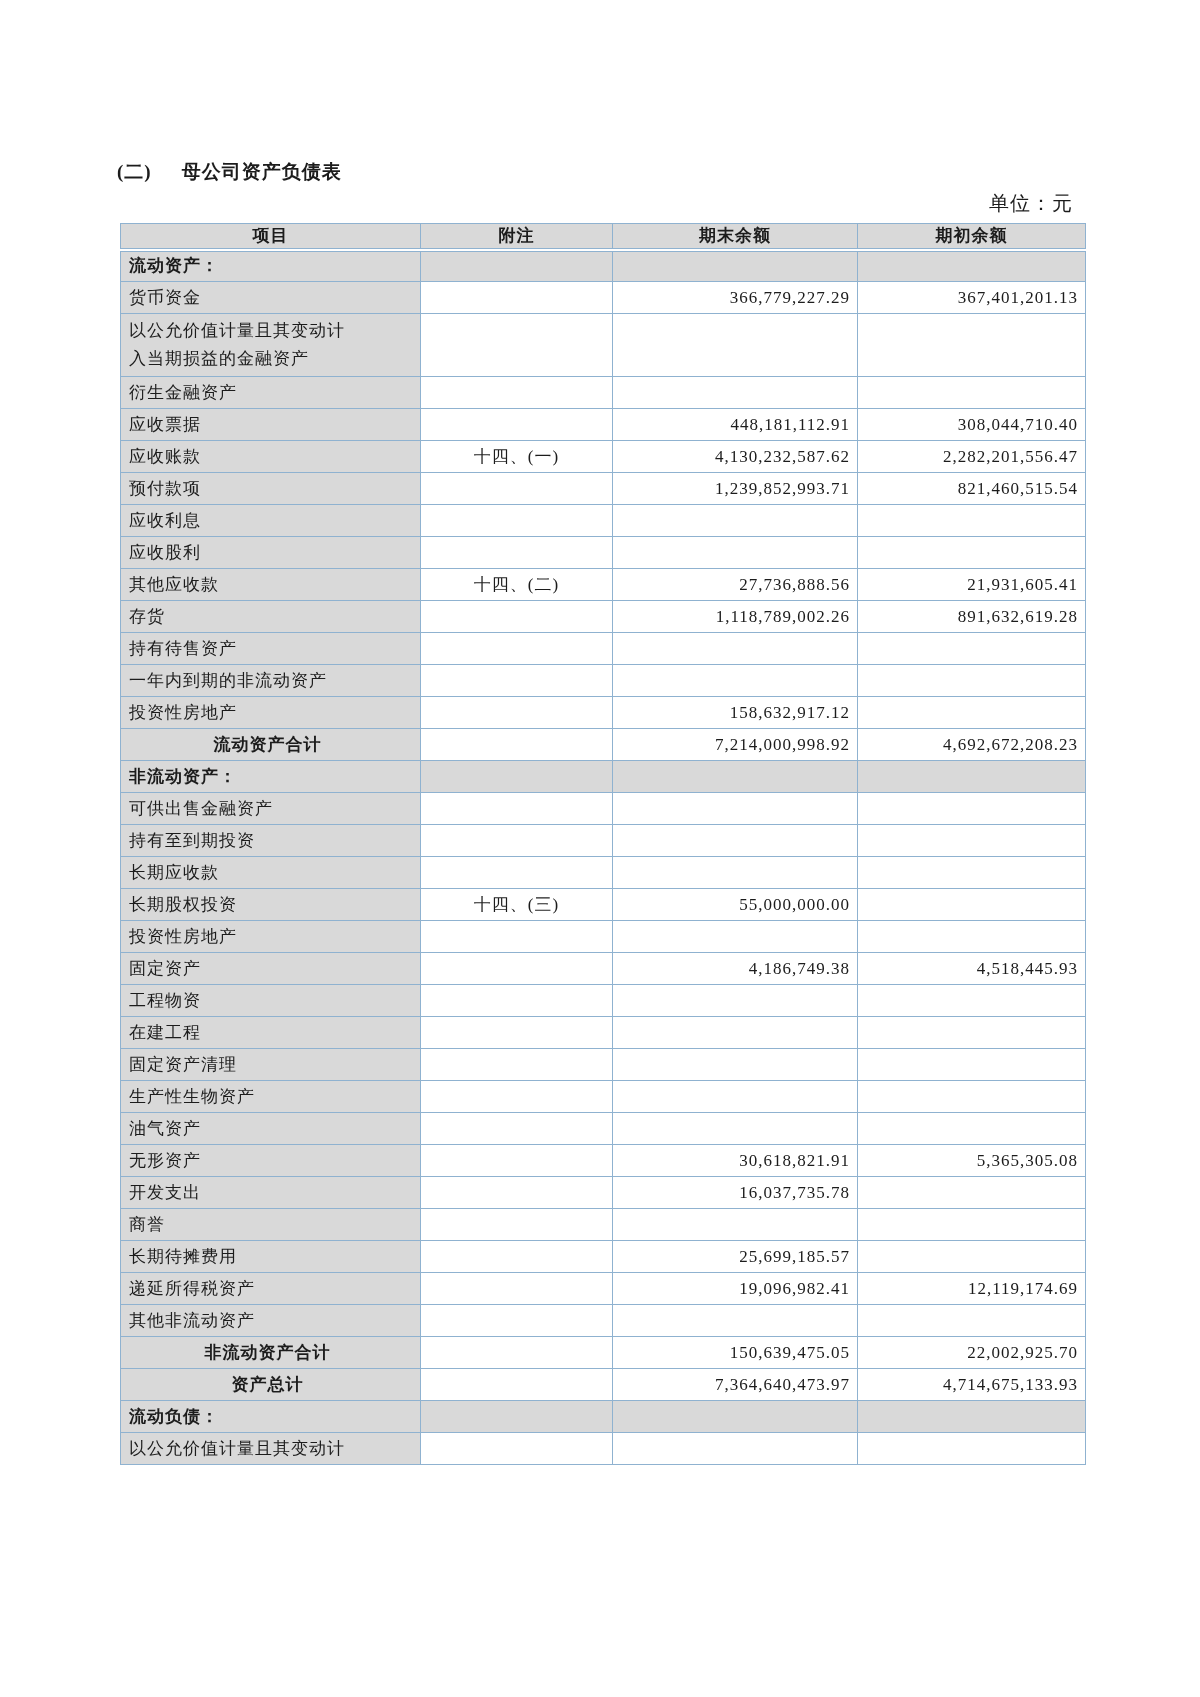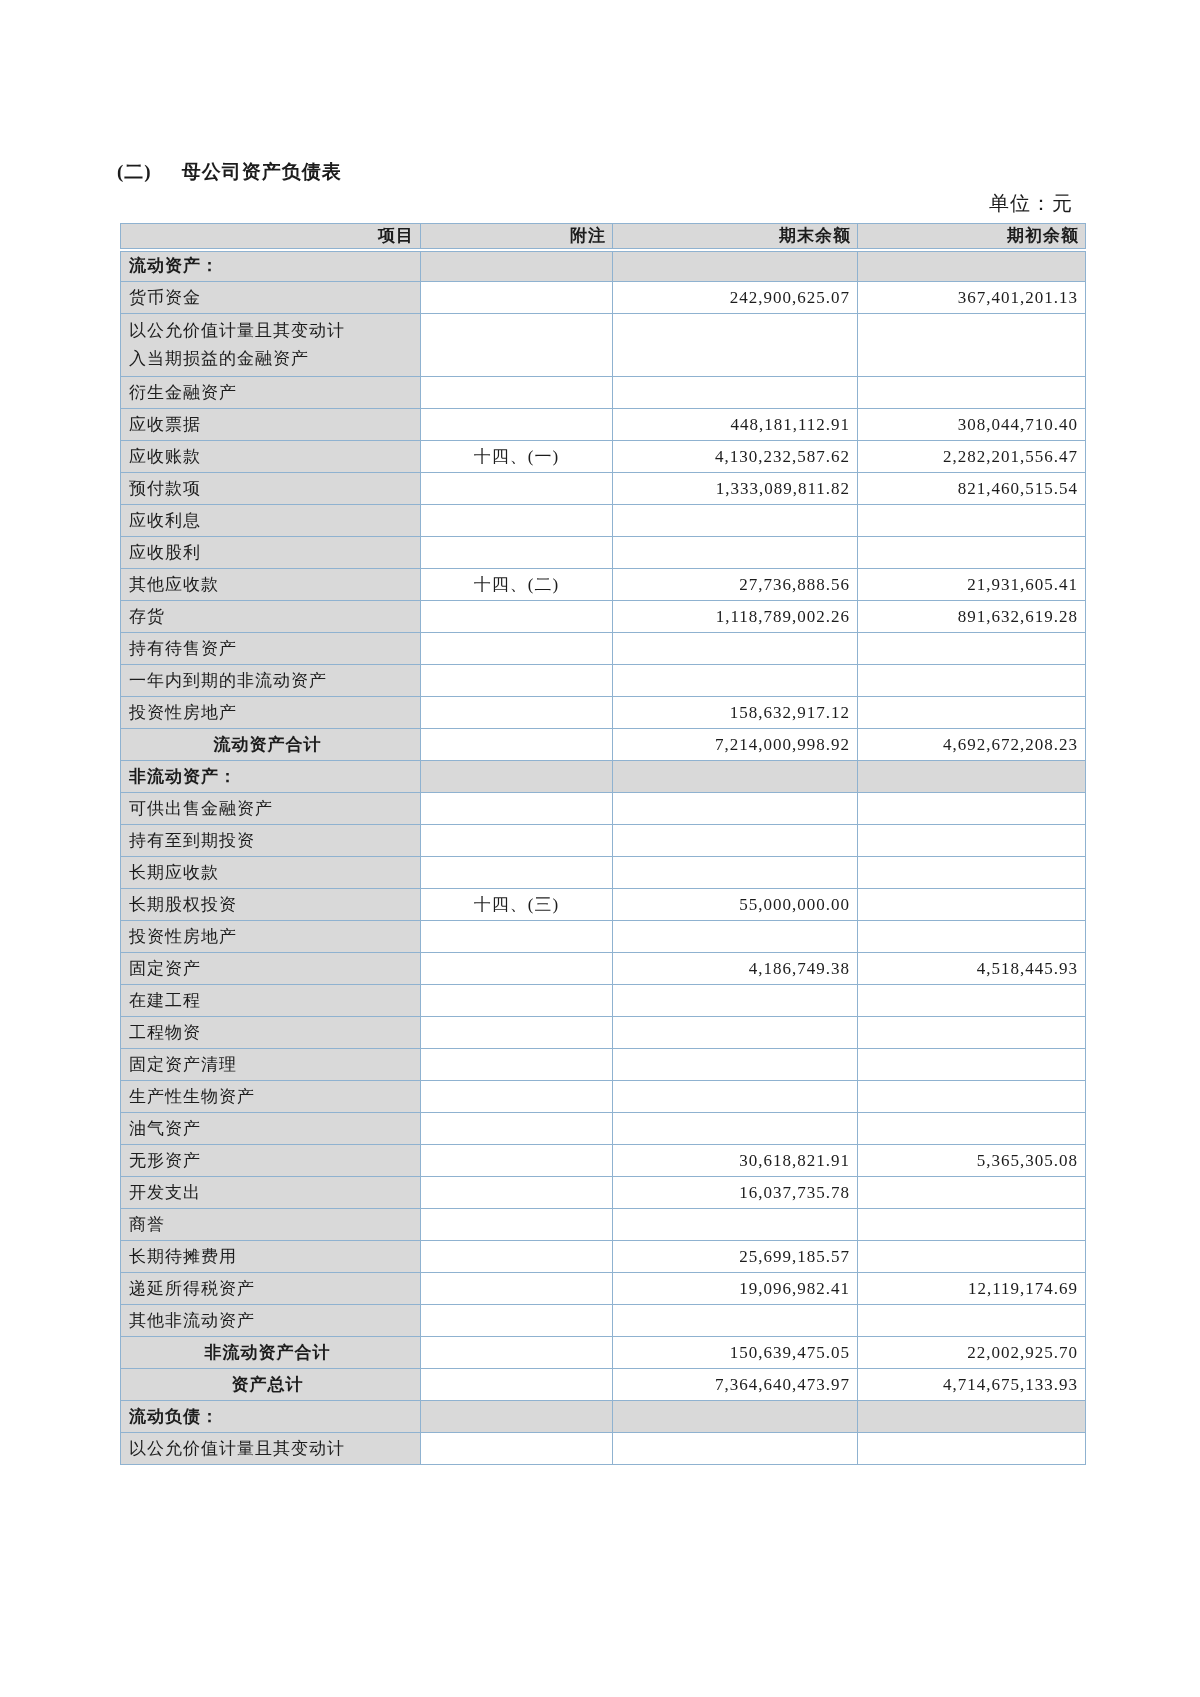--- a/index.html
+++ b/index.html
@@ -54,21 +54,21 @@
   table.balance-sheet td {
     border: 1px solid #8fb2d0;
     padding: 0 6px;
     box-sizing: border-box;
     vertical-align: middle;
     overflow: hidden;
   }
   table.balance-sheet th {
     background: #d9d9d9;
     font-weight: bold;
-    text-align: right;
+    text-align: center;
     height: 26px;
     border-bottom: 4px double #8fb2d0;
     letter-spacing: 1px;
   }
   table.balance-sheet td {
     height: 32px;
     line-height: 24px;
   }
   
   table.balance-sheet td.c-item {
@@ -128,21 +128,21 @@
     <tbody>
         <tr class="row-section">
           <td class="c-item">流动资产：</td>
           <td class="c-note"></td>
           <td class="c-num"></td>
           <td class="c-num"></td>
         </tr>
         <tr class="row-item">
           <td class="c-item">货币资金</td>
           <td class="c-note"></td>
-          <td class="c-num">242,900,625.07</td>
+          <td class="c-num">366,779,227.29</td>
           <td class="c-num">367,401,201.13</td>
         </tr>
         <tr class="row-item row-tall">
           <td class="c-item">以公允价值计量且其变动计
 入当期损益的金融资产</td>
           <td class="c-note"></td>
           <td class="c-num"></td>
           <td class="c-num"></td>
         </tr>
         <tr class="row-item">
@@ -159,21 +159,21 @@
         </tr>
         <tr class="row-item">
           <td class="c-item">应收账款</td>
           <td class="c-note">十四、(一)</td>
           <td class="c-num">4,130,232,587.62</td>
           <td class="c-num">2,282,201,556.47</td>
         </tr>
         <tr class="row-item">
           <td class="c-item">预付款项</td>
           <td class="c-note"></td>
-          <td class="c-num">1,333,089,811.82</td>
+          <td class="c-num">1,239,852,993.71</td>
           <td class="c-num">821,460,515.54</td>
         </tr>
         <tr class="row-item">
           <td class="c-item">应收利息</td>
           <td class="c-note"></td>
           <td class="c-num"></td>
           <td class="c-num"></td>
         </tr>
         <tr class="row-item">
           <td class="c-item">应收股利</td>
@@ -253,27 +253,27 @@
           <td class="c-num"></td>
           <td class="c-num"></td>
         </tr>
         <tr class="row-item">
           <td class="c-item">固定资产</td>
           <td class="c-note"></td>
           <td class="c-num">4,186,749.38</td>
           <td class="c-num">4,518,445.93</td>
         </tr>
         <tr class="row-item">
+          <td class="c-item">工程物资</td>
+          <td class="c-note"></td>
+          <td class="c-num"></td>
+          <td class="c-num"></td>
+        </tr>
+        <tr class="row-item">
           <td class="c-item">在建工程</td>
-          <td class="c-note"></td>
-          <td class="c-num"></td>
-          <td class="c-num"></td>
-        </tr>
-        <tr class="row-item">
-          <td class="c-item">工程物资</td>
           <td class="c-note"></td>
           <td class="c-num"></td>
           <td class="c-num"></td>
         </tr>
         <tr class="row-item">
           <td class="c-item">固定资产清理</td>
           <td class="c-note"></td>
           <td class="c-num"></td>
           <td class="c-num"></td>
         </tr>

